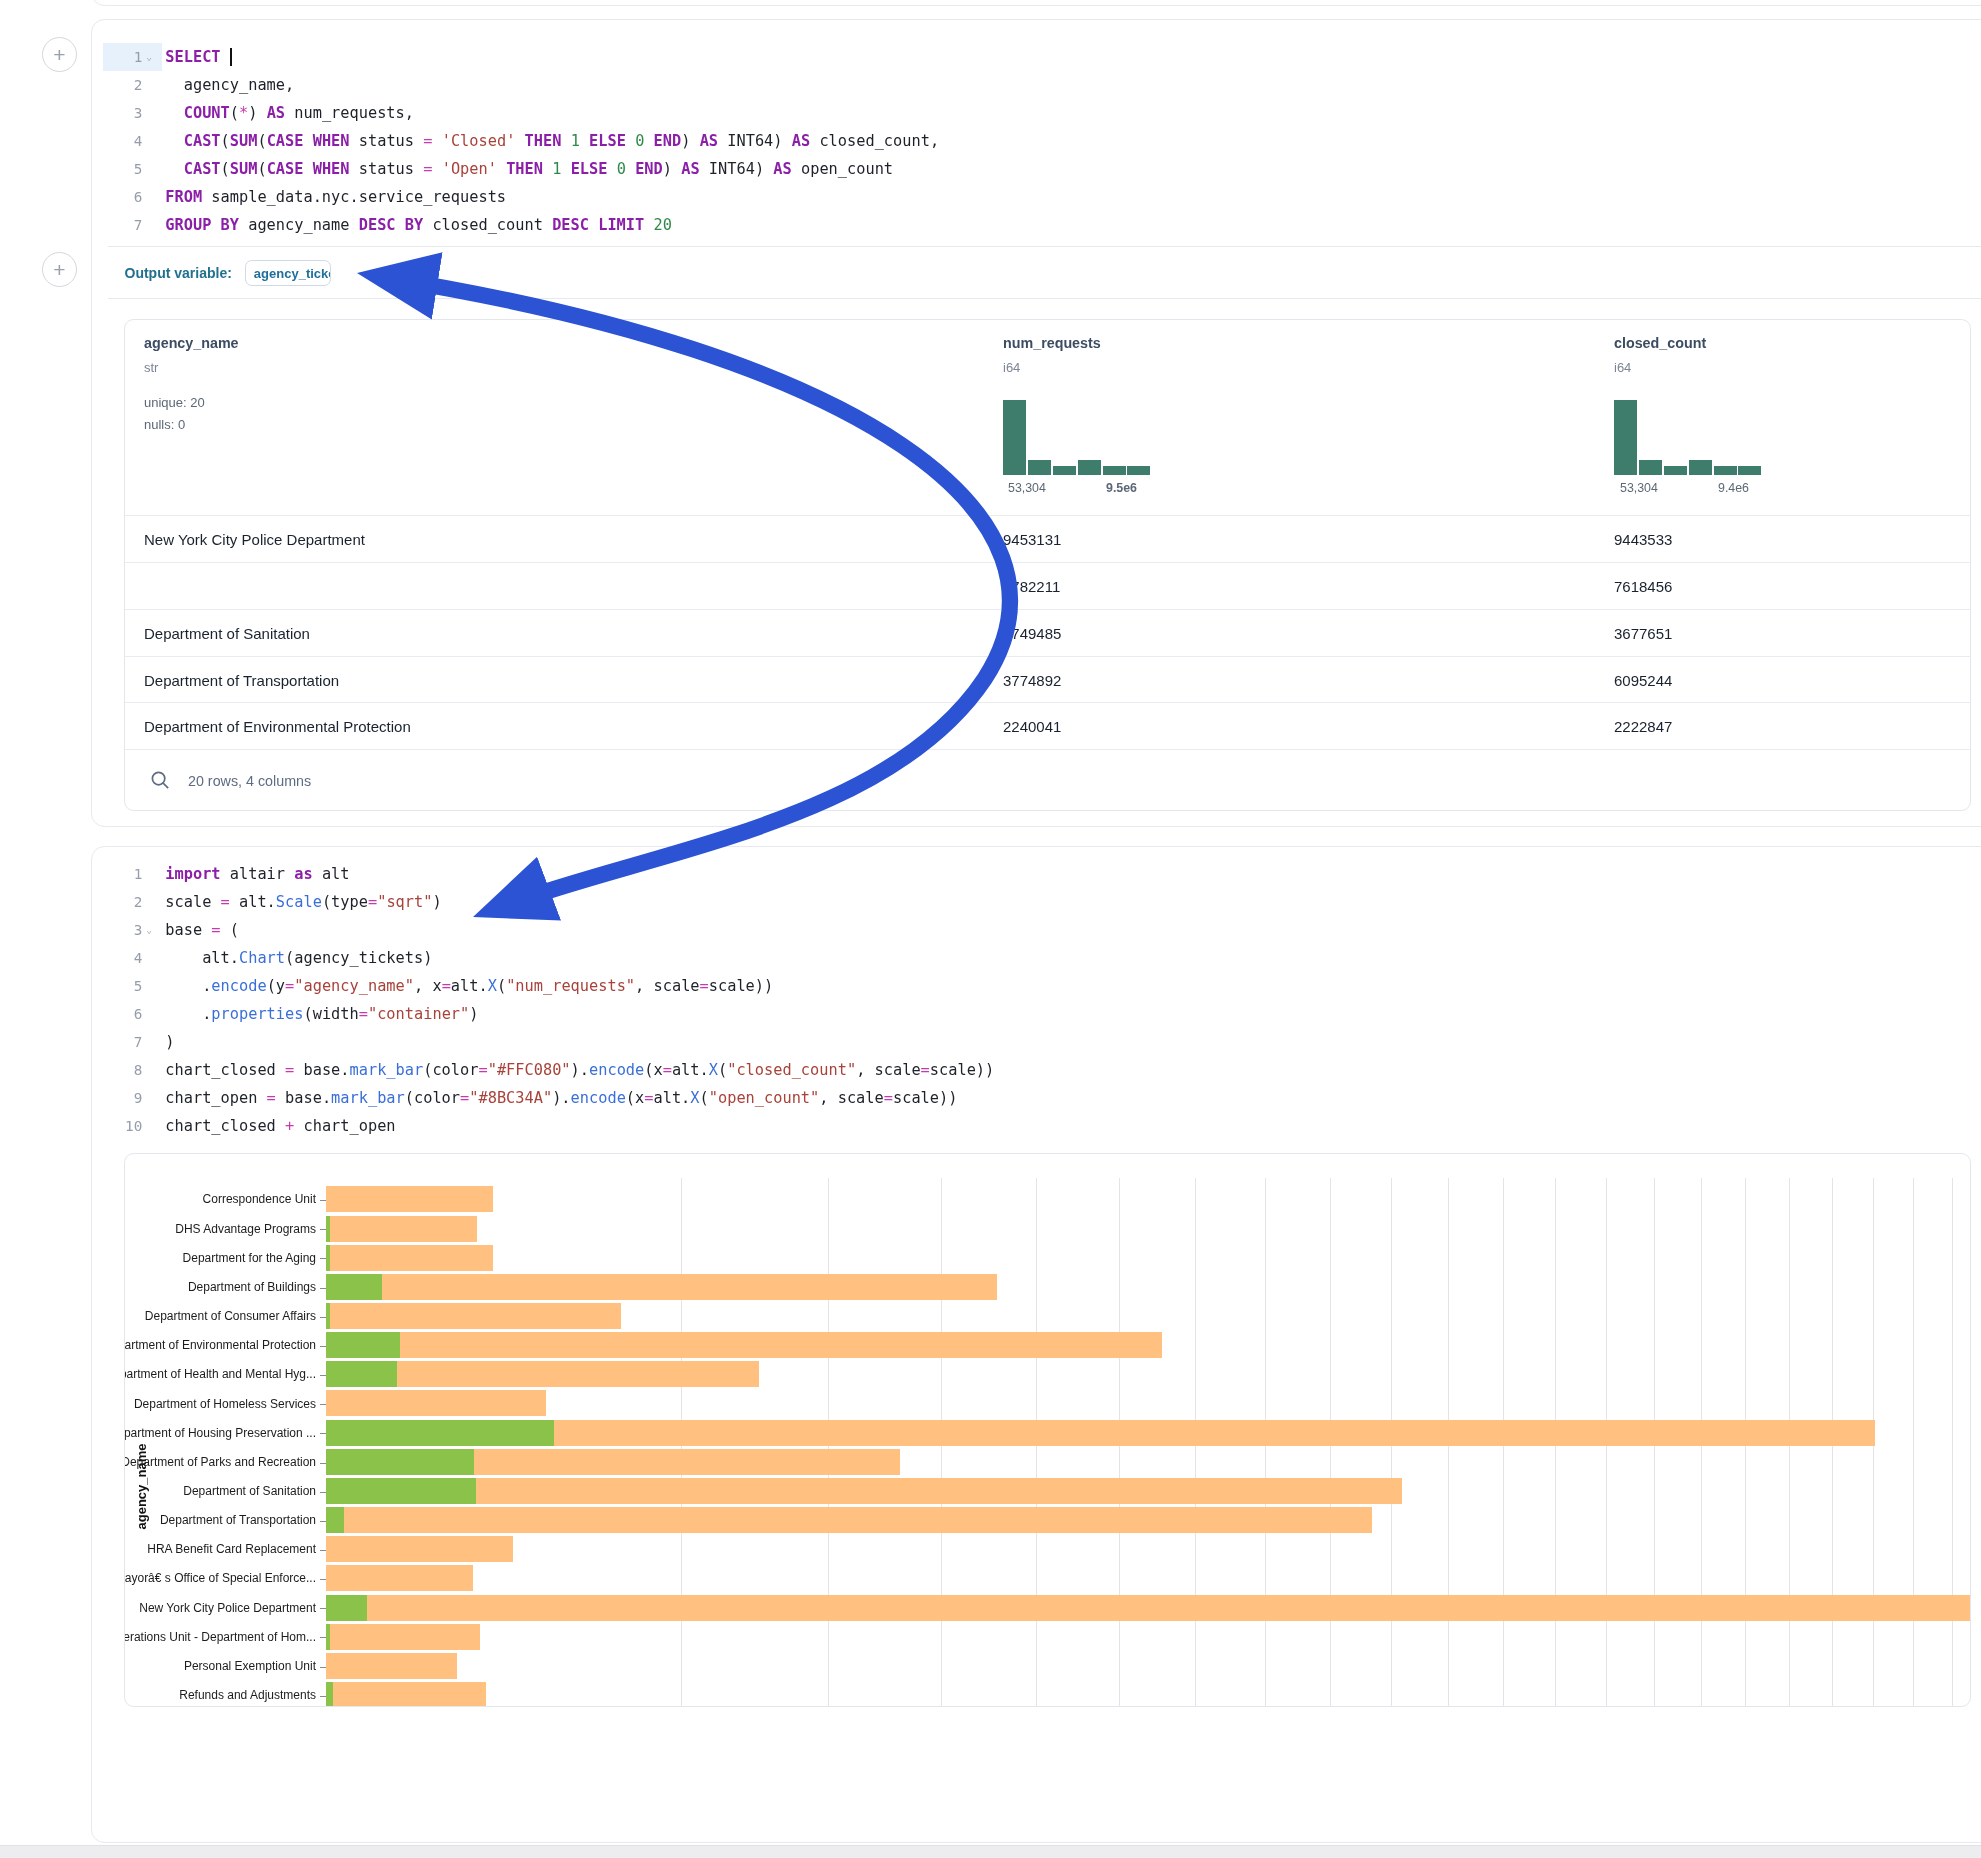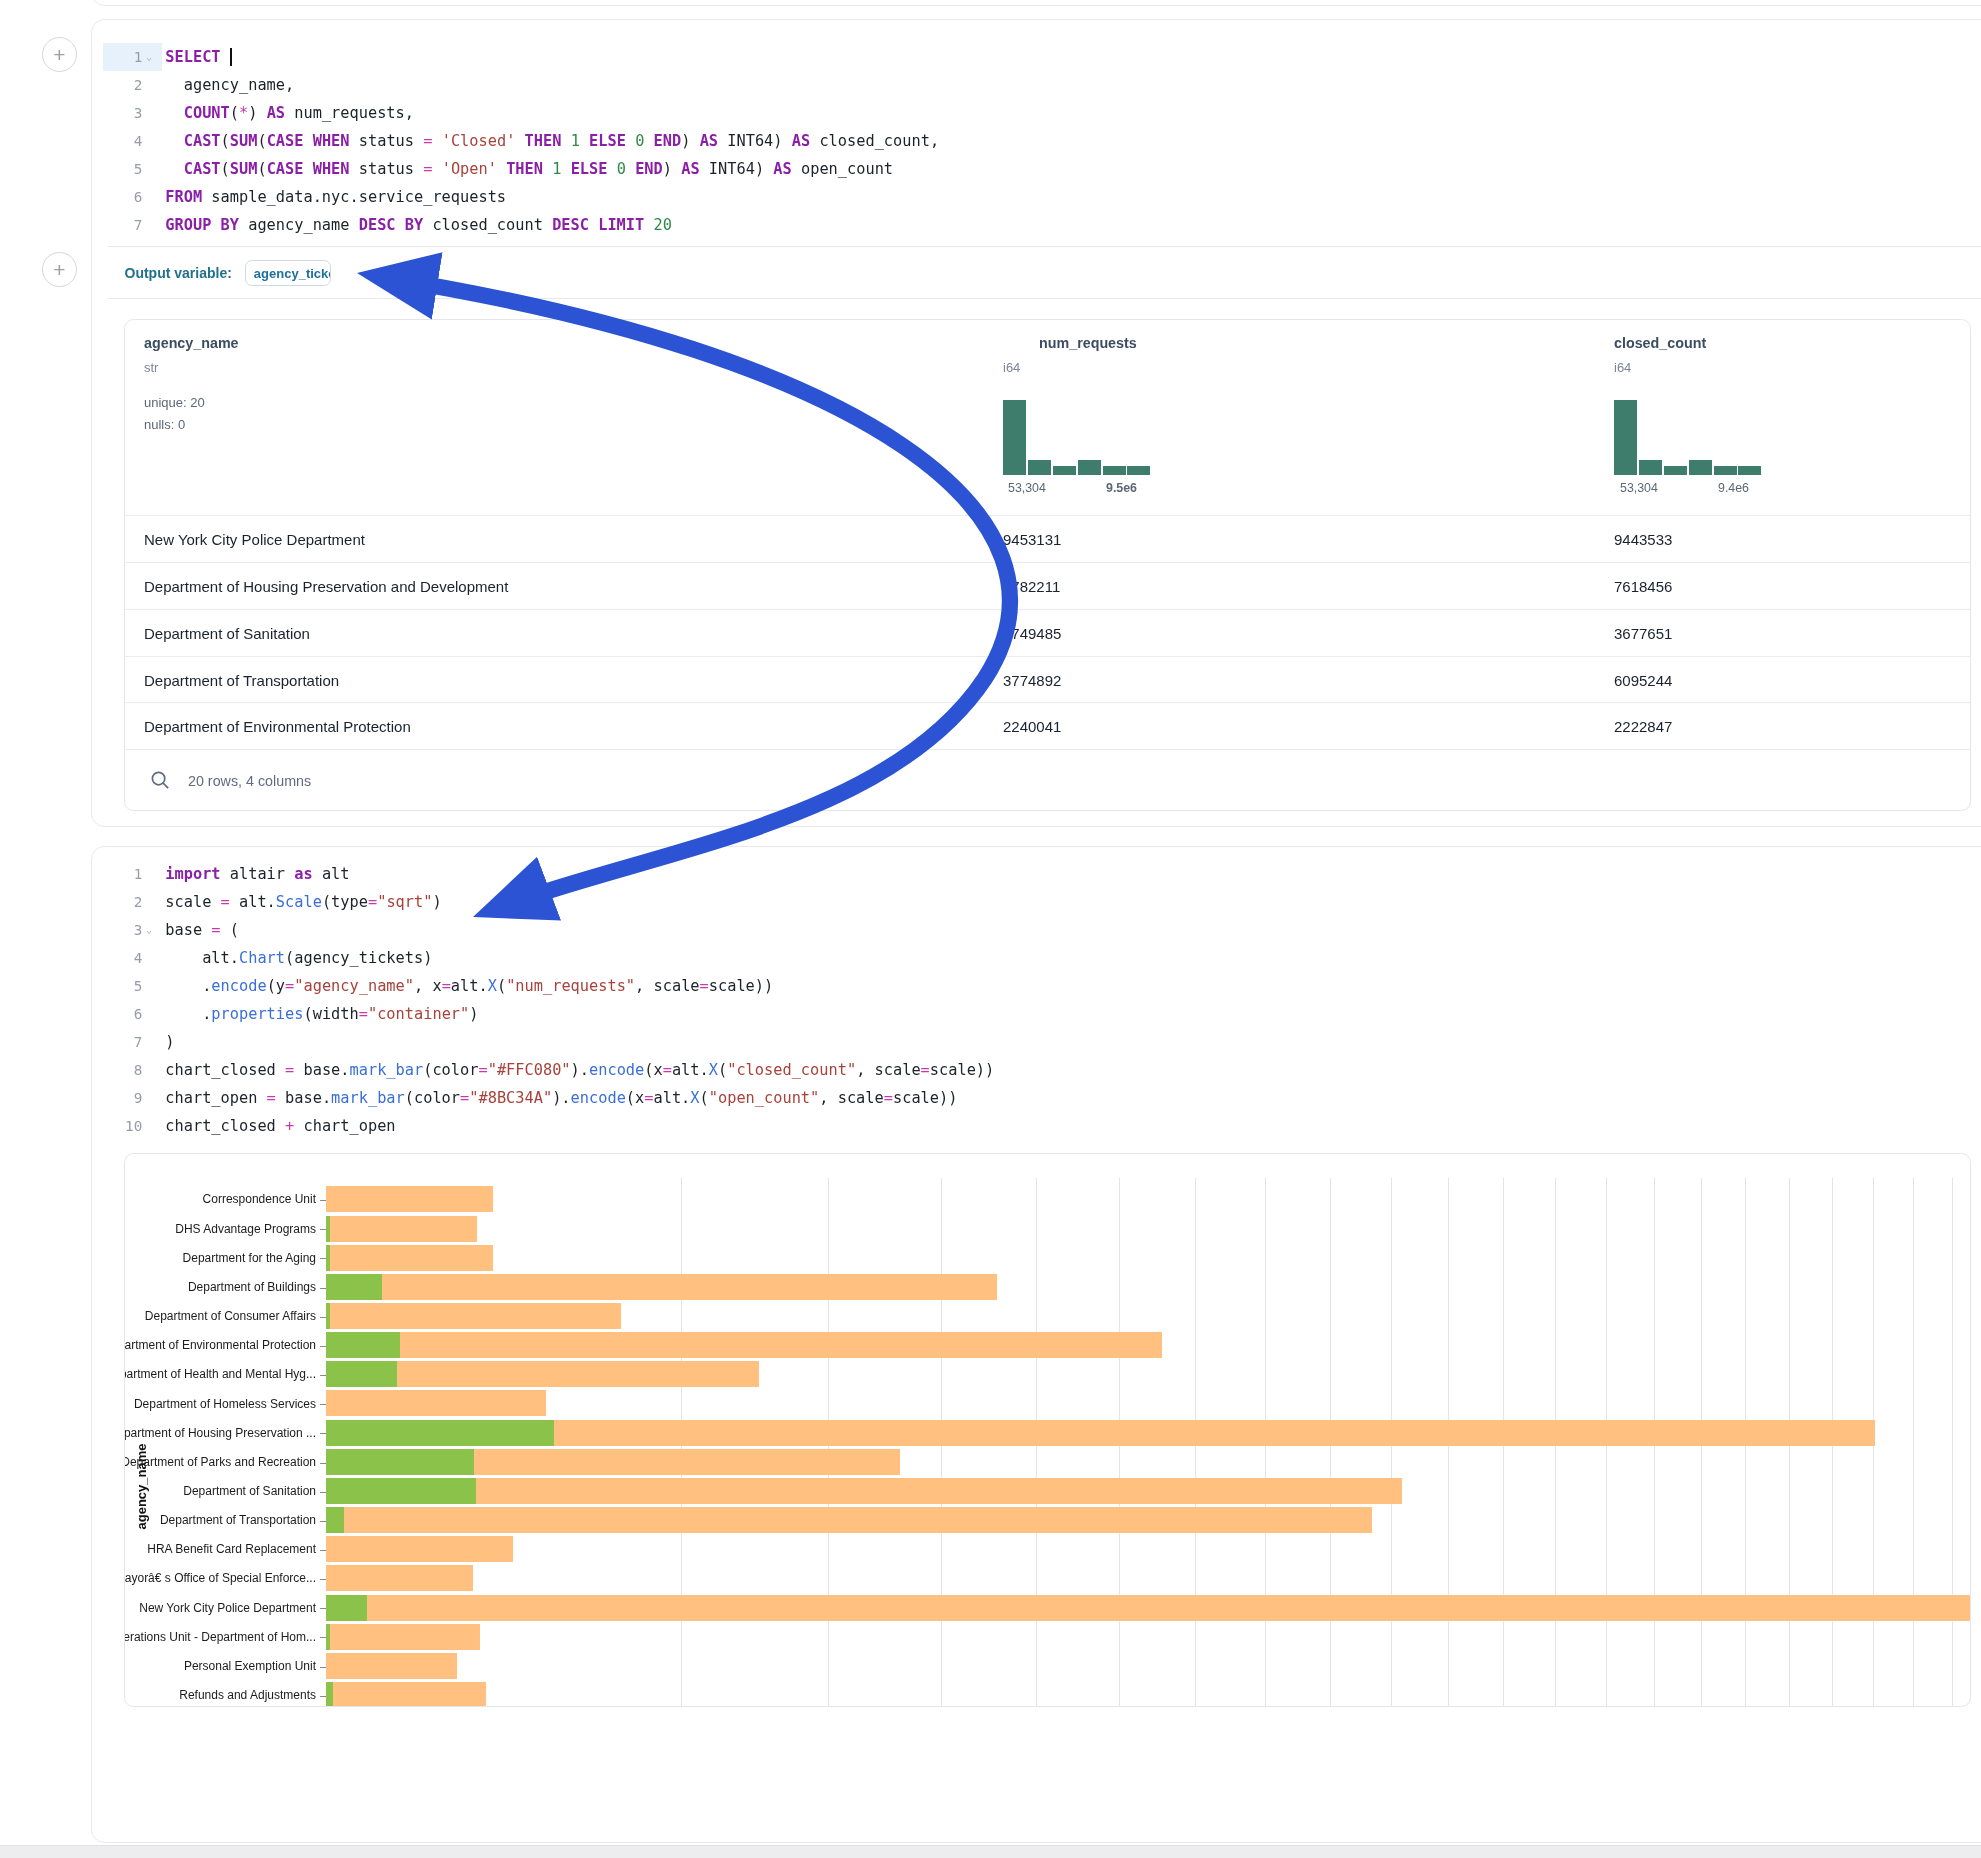--- a/index.html
+++ b/index.html
@@ -110,21 +110,21 @@
       <span class="outvar-pill">agency_tickets</span>
     </div>
     <div class="divider-h" style="top:278px;"></div>
 
     <div class="table-card" style="top:299px; height:492px;">
       <div id="table-header">
           <div class="col-h-name" style="left: 19px; top: 15.3px;">agency_name</div>
           <div class="col-h-type" style="left: 19px; top: 40px;">str</div>
           <div class="col-h-stat" style="left: 19px; top: 75px;">unique: 20</div>
           <div class="col-h-stat" style="left: 19px; top: 97px;">nulls: 0</div>
-          <div class="col-h-name" style="left: 878px; top: 15.3px; margin-left: 36px;">num_requests</div>
+          <div class="col-h-name" style="left: 878px; top: 15.3px;">num_requests</div>
           <div class="col-h-type" style="left: 878px; top: 40px;">i64</div>
           <div class="hist" style="left: 878px; top: 80px; height: 75px;">
             <div class="hb" style="height: 75px;"></div>
             <div class="hb" style="height: 15.3px;"></div>
             <div class="hb" style="height: 8.6px;"></div>
             <div class="hb" style="height: 15.3px;"></div>
             <div class="hb" style="height: 8.6px;"></div>
             <div class="hb" style="height: 8.6px;"></div>
           </div>
           <div class="hist-lab" style="left: 883px; top: 161px;">53,304</div>
@@ -142,21 +142,20 @@
           <div class="hist-lab" style="left: 1495px; top: 161px;">53,304</div>
           <div class="hist-lab" style="left: 1593px; top: 161px;">9.4e6</div>
         </div>
       <div id="table-body">
           <div class="t-row" style="top: 195px;">
             <div class="t-cell" style="left: 19px;">New York City Police Department</div>
             <div class="t-cell" style="left: 878px;">9453131</div>
             <div class="t-cell" style="left: 1489px;">9443533</div>
           </div>
           <div class="t-row" style="top: 242px;">
-            <div class="t-cell" style="left: 19px;">Department of Housing Preservation and Development</div>
             <div class="t-cell" style="left: 878px;">7782211</div>
             <div class="t-cell" style="left: 1489px;">7618456</div>
           </div>
           <div class="t-row" style="top: 289px;">
             <div class="t-cell" style="left: 19px;">Department of Sanitation</div>
             <div class="t-cell" style="left: 878px;">3749485</div>
             <div class="t-cell" style="left: 1489px;">3677651</div>
           </div>
           <div class="t-row" style="top: 336px;">
             <div class="t-cell" style="left: 19px;">Department of Transportation</div>

